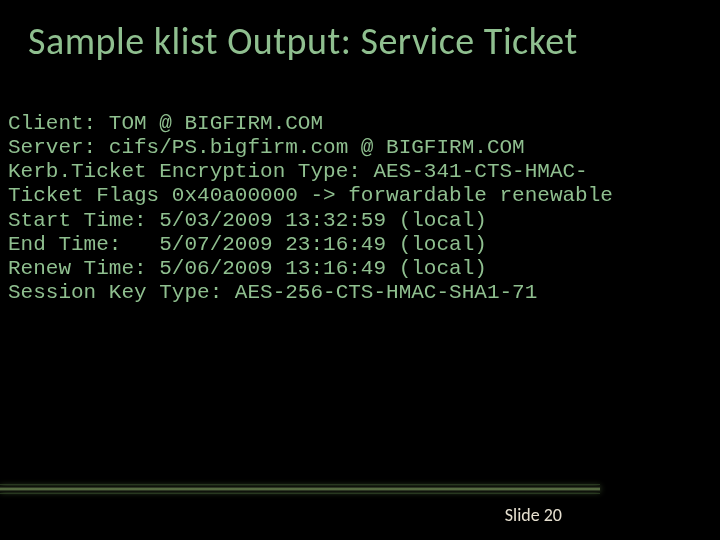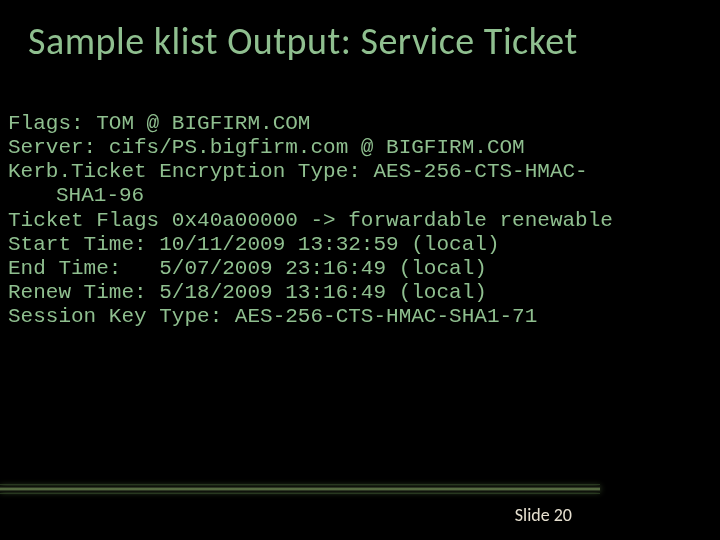--- a/index.html
+++ b/index.html
@@ -56,41 +56,41 @@
     content: "";
     position: absolute;
     left: 0; right: 0;
     height: 1px;
     background: rgba(50,70,40,0.7);
   }
   .footer-line::before { top: -2px; }
   .footer-line::after { bottom: -2px; }
   .slide-num {
     position: absolute;
-    right: 28px;
+    right: 38px;
     bottom: 14px;
     color: #e6e0d0;
     font-size: 18px;
     font-family: "Calibri", "Segoe UI", Arial, sans-serif;
     text-align: right;
   }
 </style>
 </head>
 <body>
 
 <div class="slide">
 
   <div class="title">Sample klist Output: Service Ticket</div>
 
-  <div class="content"><span>Flags: TOM @ BIGFIRM.COM</span>
+  <div class="content"><span>Client: TOM @ BIGFIRM.COM</span>
 <span>Server: cifs/PS.bigfirm.com @ BIGFIRM.COM</span>
-<span>Kerb.Ticket Encryption Type: AES-256-CTS-HMAC-</span>
-<span class="indent">SHA1-96</span><span>Ticket Flags 0x40a00000 -&gt; forwardable renewable</span>
-<span>Start Time: 10/11/2009 13:32:59 (local)</span>
+<span>Kerb.Ticket Encryption Type: AES-341-CTS-HMAC-</span>
+<span>Ticket Flags 0x40a00000 -&gt; forwardable renewable</span>
+<span>Start Time: 5/03/2009 13:32:59 (local)</span>
 <span>End Time:   5/07/2009 23:16:49 (local)</span>
-<span>Renew Time: 5/18/2009 13:16:49 (local)</span>
+<span>Renew Time: 5/06/2009 13:16:49 (local)</span>
 <span>Session Key Type: AES-256-CTS-HMAC-SHA1-71</span></div>
 
   <div class="footer-line"></div>
 
   <div class="slide-num">Slide 20</div>
 
 </div>
 
 </body></html>

